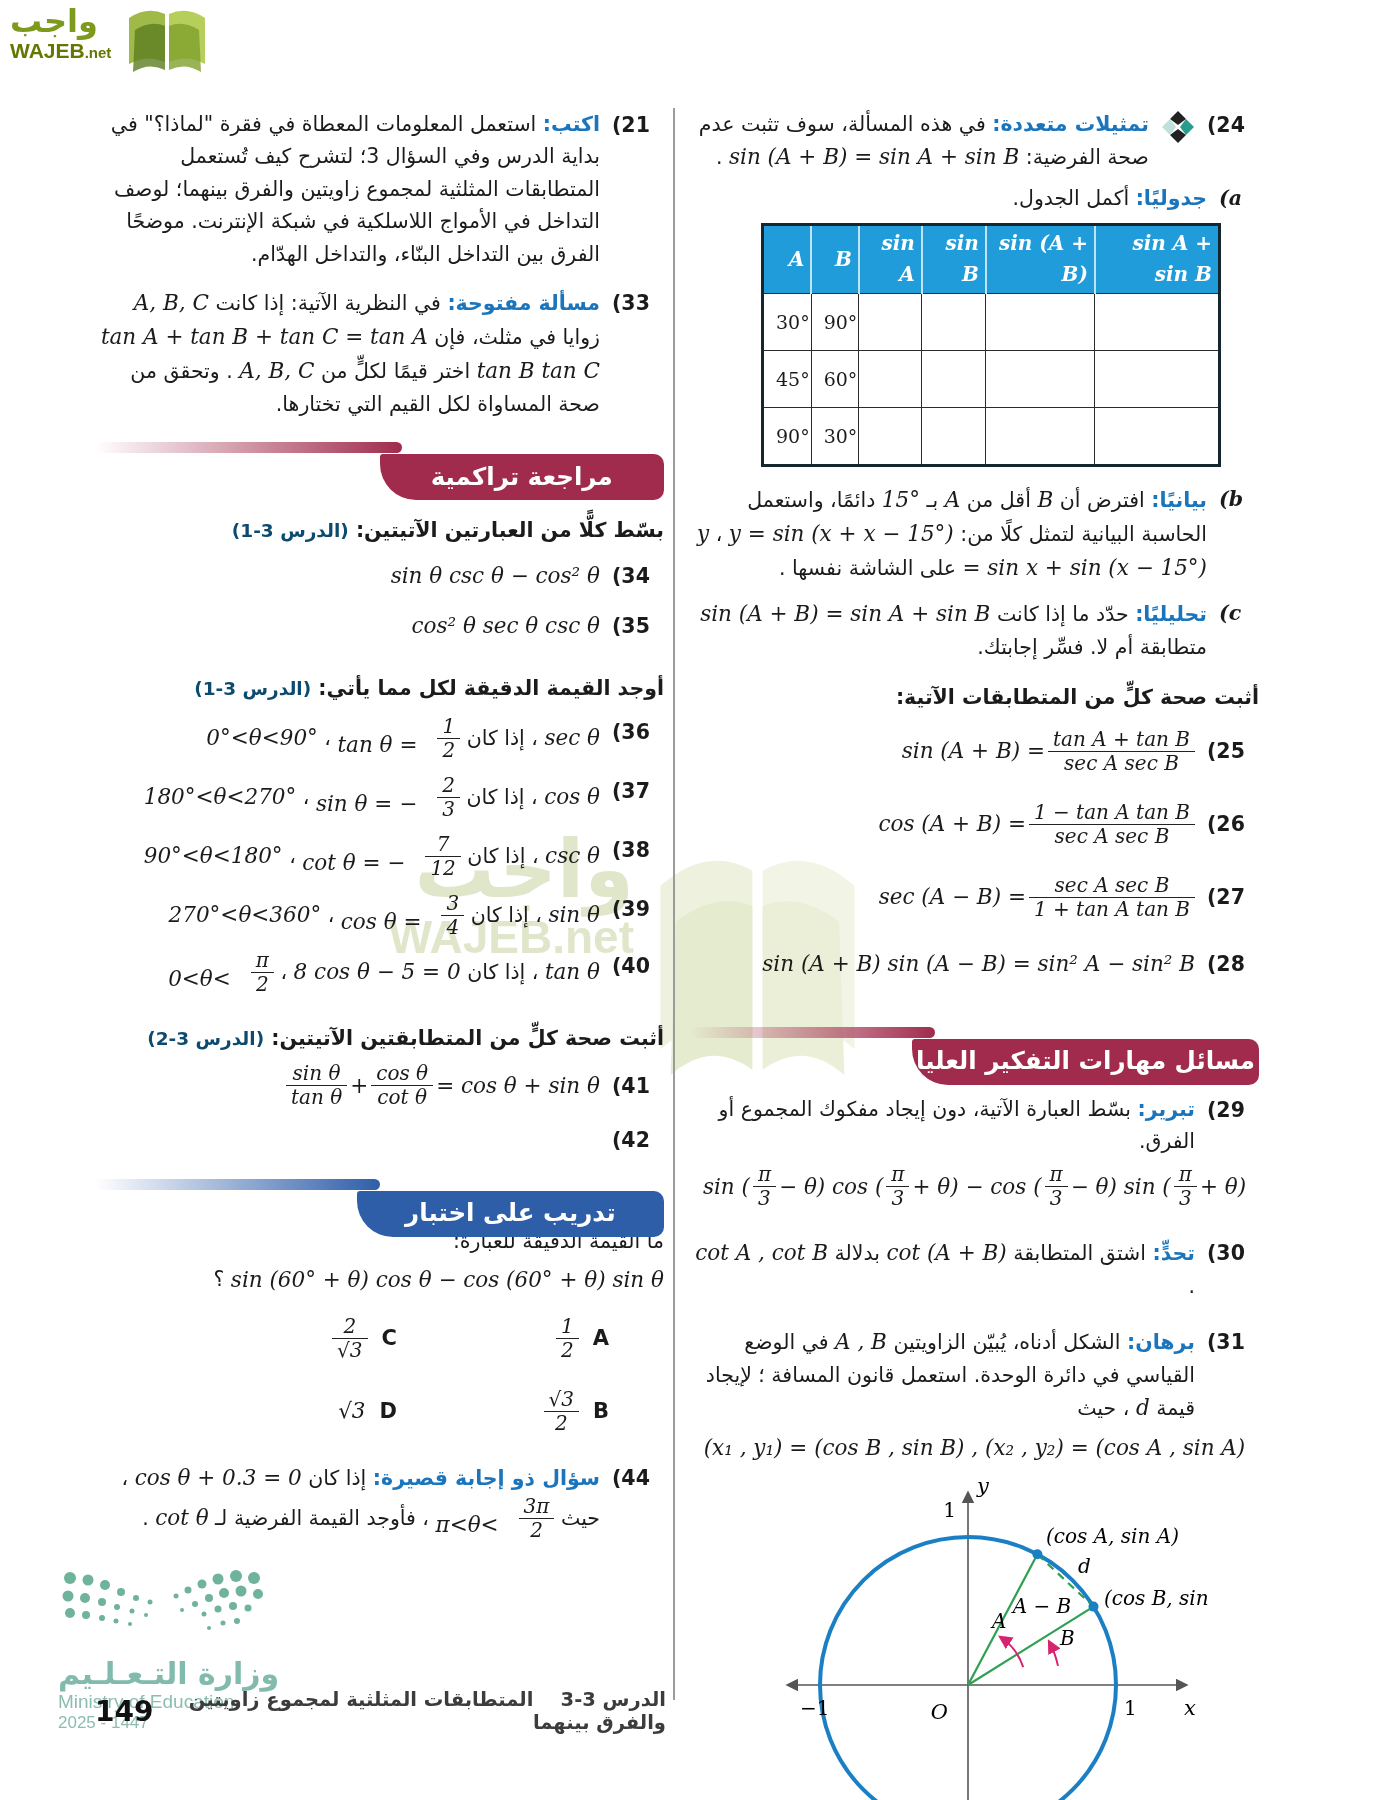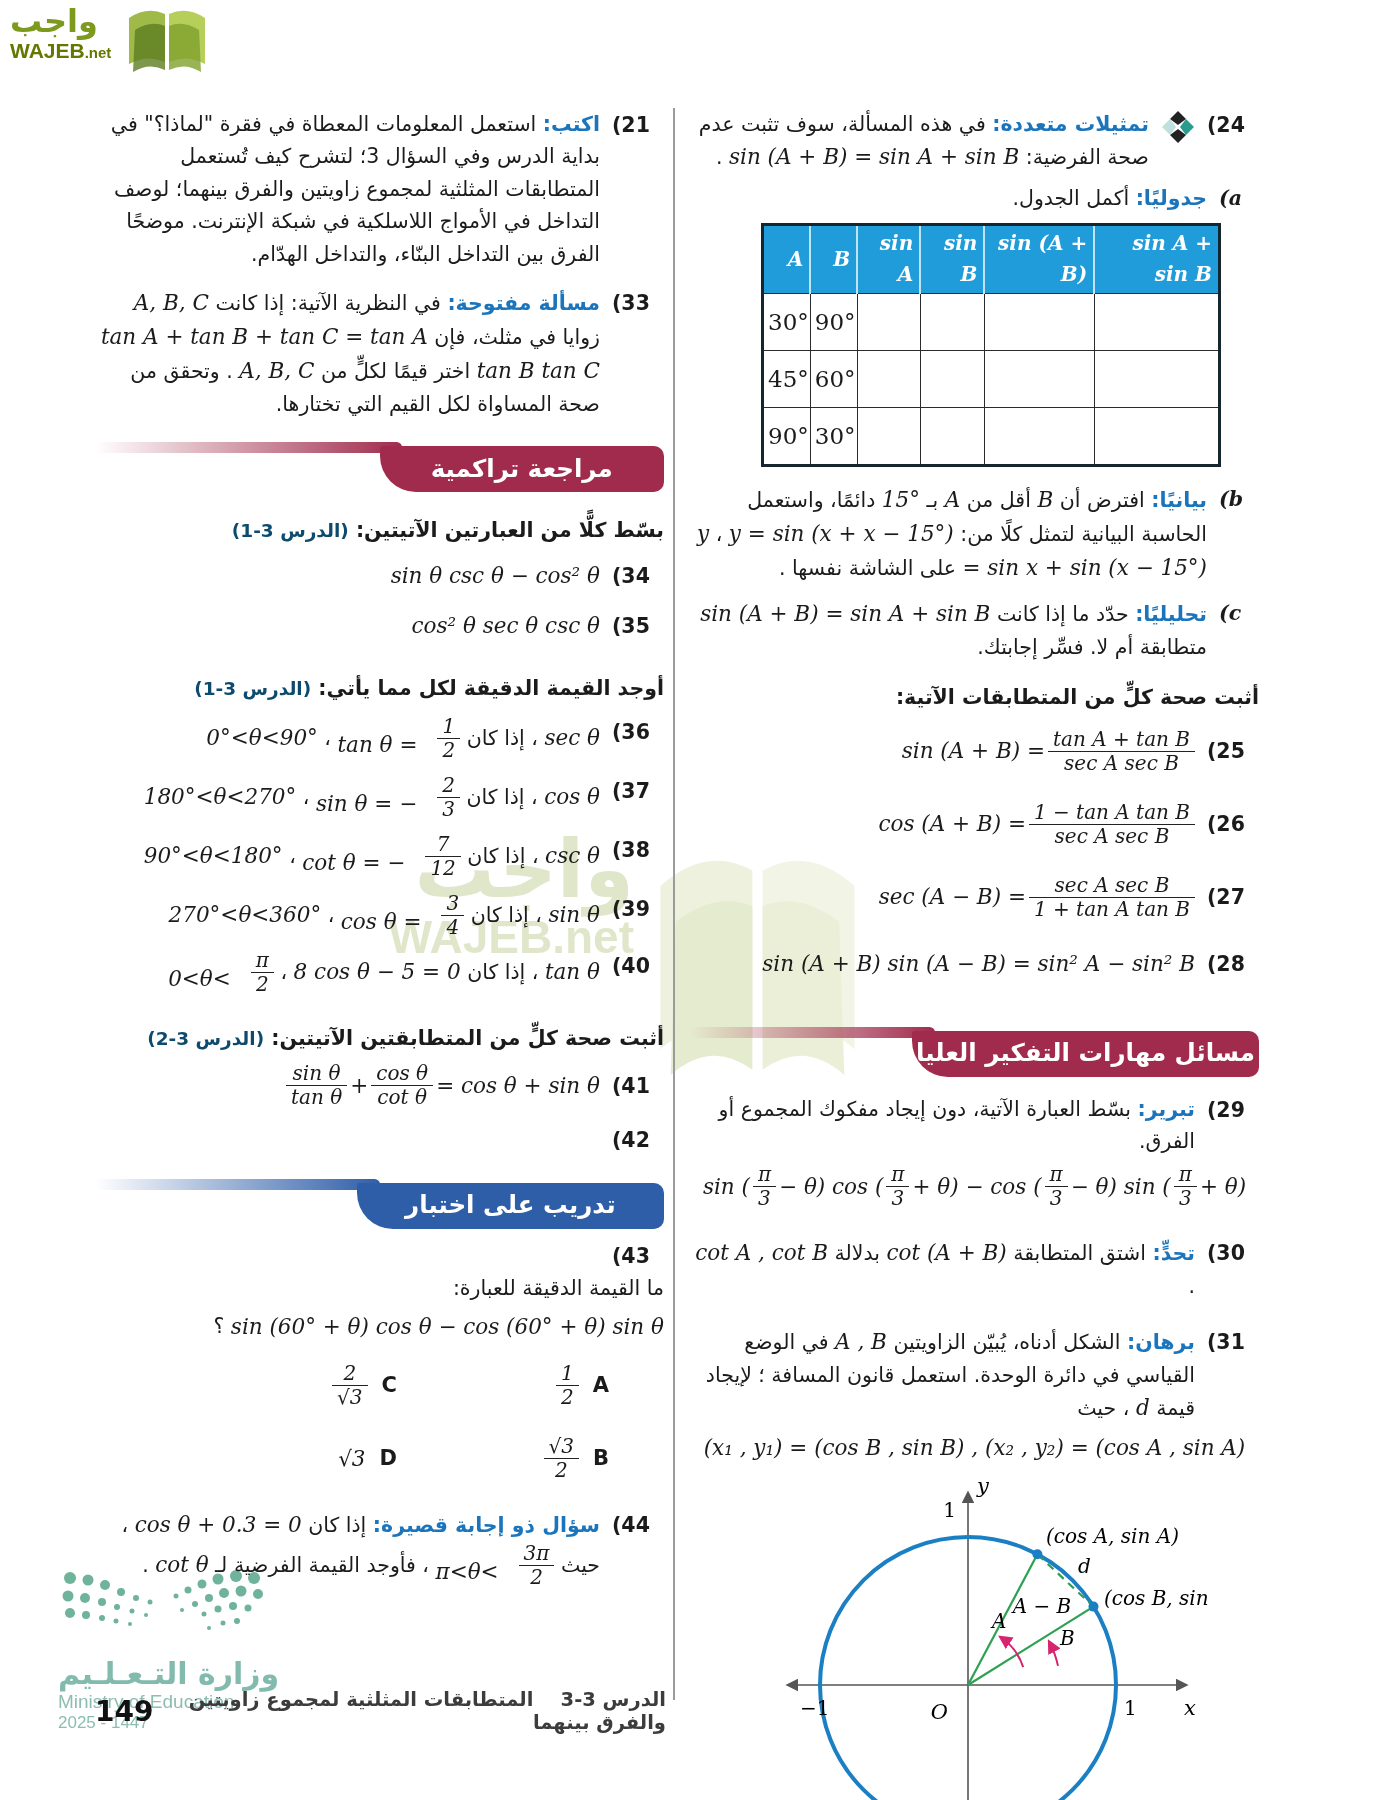--- a/index.html
+++ b/index.html
@@ -29,33 +29,33 @@
   .plet{flex:none;width:40px;direction:ltr;text-align:left;font-family:"DejaVu Serif",serif;
         font-weight:bold;font-style:italic;font-size:20.5px;}
   .pcontent{flex:1;min-width:0;}
   .eqrow{display:flex;gap:12px;align-items:center;}
   .eqline{direction:ltr;unicode-bidi:isolate;display:inline-flex;align-items:center;gap:3px;
           font-family:"DejaVu Serif",serif;font-style:italic;font-size:21.5px;flex-wrap:nowrap;}
   .sect{font-weight:bold;font-size:20.5px;}
   
   .banner{position:relative;height:46px;}
   .banner .tail{position:absolute;top:0;left:0;height:11px;border-radius:6px;}
-  .banner .main{position:absolute;top:4px;right:0;height:46px;display:flex;align-items:center;justify-content:center;
+  .banner .main{position:absolute;top:12px;right:0;height:46px;display:flex;align-items:center;justify-content:center;
         color:#fff;font-weight:bold;font-size:24.5px;border-radius:3px 10px 10px 36px;}
   .maroon .main{background:#a02b4c;}
   .maroon .tail{background:linear-gradient(to left,#a02b4c,rgba(160,43,76,0));}
   .bluebn .main{background:#2f5ea9;}
   .bluebn .tail{background:linear-gradient(to left,#2f5ea9,rgba(47,94,169,0));}
   
   table.trig{border-collapse:collapse;direction:ltr;background:#fff;border:3px solid #16262e;
              font-family:"DejaVu Serif",serif;}
   table.trig th{background:#1f9cd9;color:#fff;font-weight:bold;font-style:italic;font-size:20px;
              height:36px;border-left:2px solid #bfe4f5;padding:2px 6px;}
   table.trig th:first-child{border-left:none;}
-  table.trig td{border:1.2px solid #2b2b2b;height:54px;font-size:23px;padding-left:4px;text-align:left;margin-top:36px;}
+  table.trig td{border:1.2px solid #2b2b2b;height:54px;font-size:19px;padding-left:12px;text-align:left;margin-top:36px;}
   
   .choices{display:grid;grid-template-columns:1fr 1fr;row-gap:26px;padding:0 55px 0 90px;direction:rtl;}
   .choice{display:flex;align-items:center;gap:14px;}
   .choice .clet{font-family:"DejaVu Sans",sans-serif;font-weight:bold;font-size:21px;direction:ltr;}
   
   #figure-wrap{direction:ltr;text-align:center;}
   
   #wajeb-logo{position:absolute;left:10px;top:4px;display:flex;gap:10px;align-items:flex-start;z-index:3;}
   #wajeb-text .ar{color:#7d9a1d;font-weight:bold;font-size:32px;line-height:1.1;letter-spacing:1px;}
   #wajeb-text .en{color:#657700;font-weight:bold;font-size:21px;font-family:"Liberation Sans",sans-serif;}
@@ -213,24 +213,20 @@
     <span class="pnum">(42</span>
   </div>
 
   <div class="banner bluebn mt22">
     <div class="tail" style="width:50%;"></div>
     <div class="main" style="width:54%;">
       <span>تدريب على اختبار</span>
     </div>
   </div>
 
-  <div class="prob mt14">
-    <span class="pnum">(43</span>
-    <div class="pcontent"></div>
-  </div>
   <div style="text-align:right;"><span class="tk-a">ما القيمة الدقيقة للعبارة:</span></div>
   <div class="mt6" style="text-align:right;padding-left:8px;"><span class="tk-g">
         <span class="tk-m">sin (60° + θ) cos θ − cos (60° + θ) sin θ</span>
       </span><span class="tk-a"> ؟</span></div>
 
   <div class="choices mt18">
     <div class="choice">
       <span class="clet">A</span>
       <span class="eqline">
           <span class="frac">

